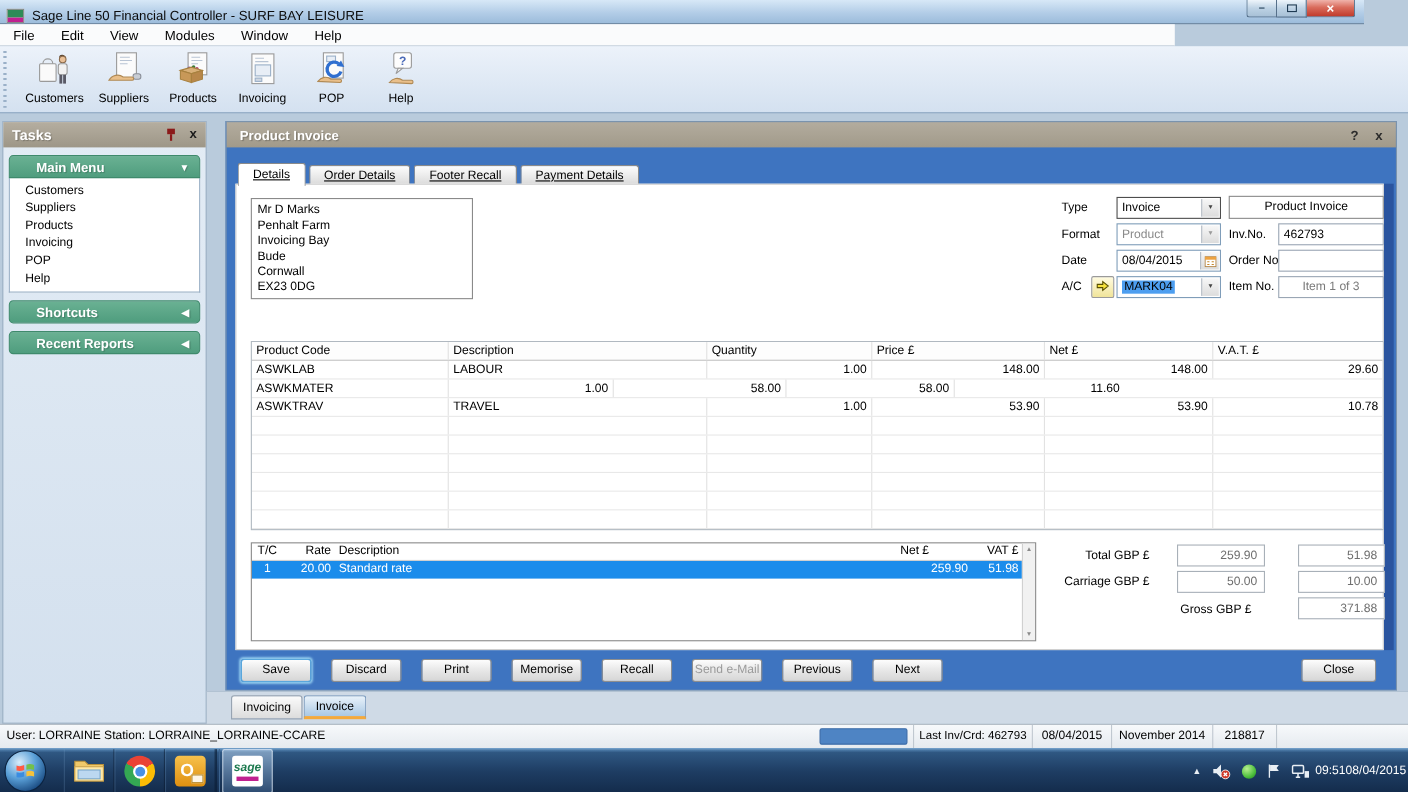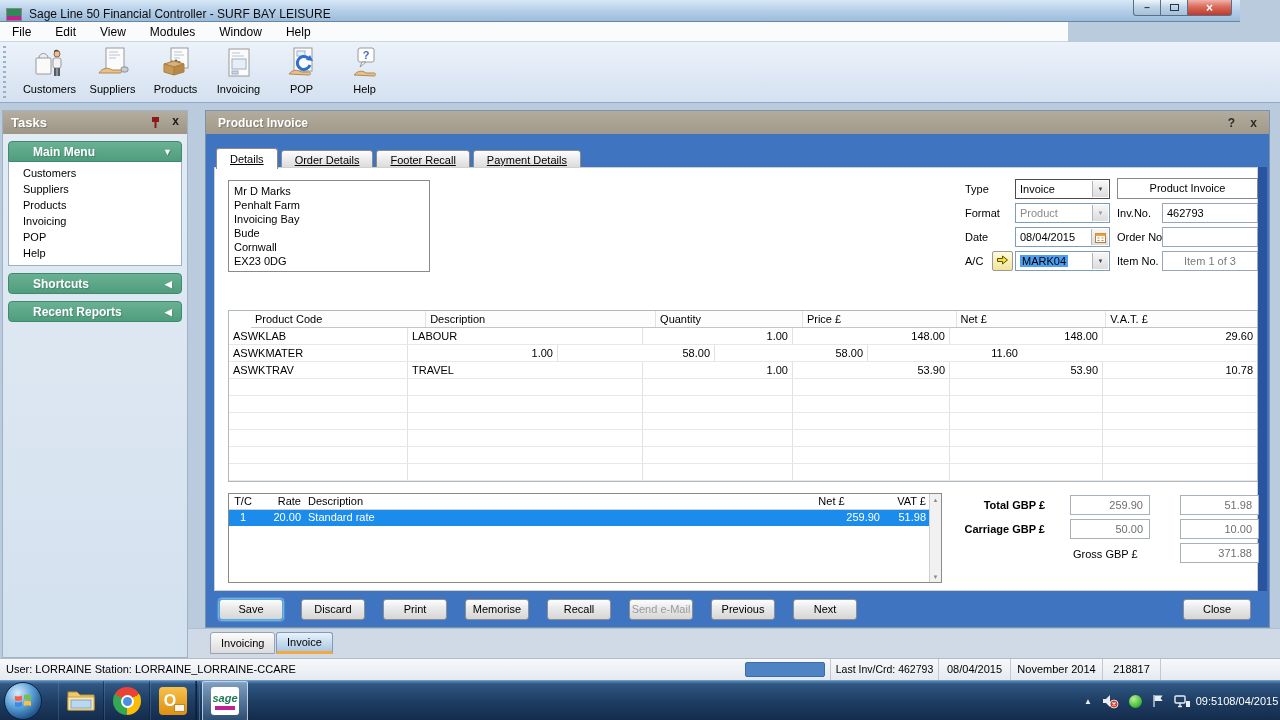--- a/index.html
+++ b/index.html
@@ -103,21 +103,21 @@
   .ac-btn { position:absolute; left:777px; top:83px; width:21px; height:20px;
     background:linear-gradient(#fffbe0,#f0e49a); border:1px solid #9a9a9a; border-radius:2px;
     display:flex; align-items:center; justify-content:center; }
   .muted { color:#7a7a7a; }
 
   
   .items-grid { position:absolute; left:13px; top:142px; width:1030px; height:172px;
     border:1px solid #b0b8c0; background:#fff; overflow:hidden; }
   .ig-row { display:flex; height:17px; line-height:16px; font-size:11px;
     border-bottom:1px solid #e8e8e8; }
-  .ig-head { border-bottom:1px solid #c4c4c4; background:#fdfdfd;margin-left:22px; }
+  .ig-head { border-bottom:1px solid #c4c4c4; background:#fdfdfd; }
   .ig-c { border-right:1px solid #e2e2e2; padding:0 4px; overflow:hidden; white-space:nowrap; }
   .ig-c1{width:179px}.ig-c2{width:235px}.ig-c3{width:150px}.ig-c4{width:157px}
   .ig-c5{width:153px}.ig-c6{width:154px;border-right:none}
   .num { text-align:right; }
 
   
   .tax-grid { position:absolute; left:13px; top:325px; width:714px; height:90px;
     border:1px solid #8a8a8a; background:#fff; overflow:hidden; }
   .tg-row { display:flex; height:16px; line-height:15px; font-size:11px; width:700px; }
   .tg-head { border-bottom:1px solid #d0d0d0; }
@@ -126,21 +126,21 @@
   .tg-c5{width:46px;text-align:right;padding-right:3px}
   .tg-head .tg-c4 { text-align:center; }
   .tg-sel { background:#1b8ceb; color:#fff; }
   .tg-scroll { position:absolute; right:0; top:0; bottom:0; width:12px; background:#f1f1f1;
     border-left:1px solid #d0d0d0; }
   .sb-arrow { position:absolute; left:0; width:11px; height:11px; font-size:6px; color:#8a8a8a;
     display:flex; align-items:center; justify-content:center; }
   .sb-up { top:0; } .sb-down { bottom:0; }
 
   
-  .tot-label { position:absolute; width:150px; text-align:right; font-size:11px;font-weight:bold; }
+  .tot-label { position:absolute; width:150px; text-align:right; font-size:11px; }
   .tot-box { position:absolute; width:80px; height:20px; border:1px solid #a8b0b8; background:#fff;
     font-size:11px; line-height:18px; text-align:right; padding-right:6px; color:#6e6e6e; }
 
   
   .btn { position:absolute; width:64px; height:21px; border:1px solid #8e8e8e; border-radius:3px;
     background:linear-gradient(#fdfdfd,#e9e9e9 45%,#d6d6d6); font-size:11px; text-align:center;
     line-height:19px; }
   .btn.focused { border:1px solid #5aa7dc; box-shadow:0 0 2px 1px #8ec8ec; }
   .btn.disabled { color:#9a9a9a; }
   .btn.close-btn { width:68px; }

